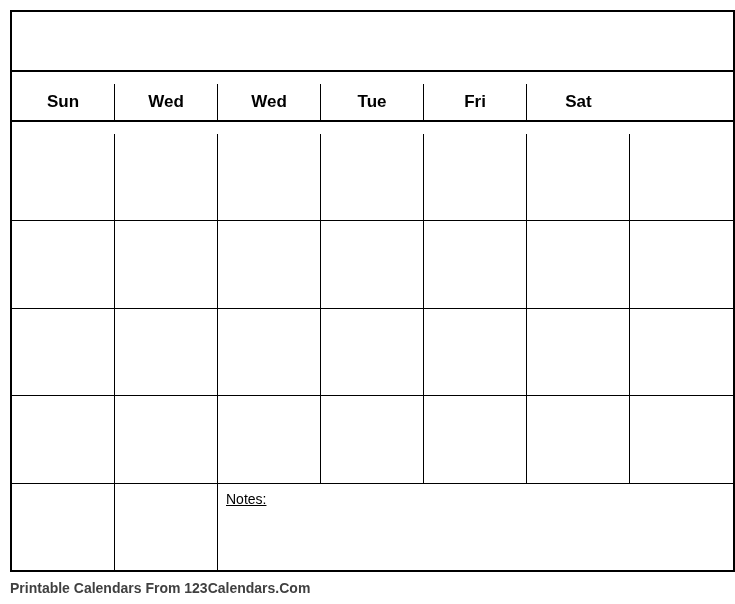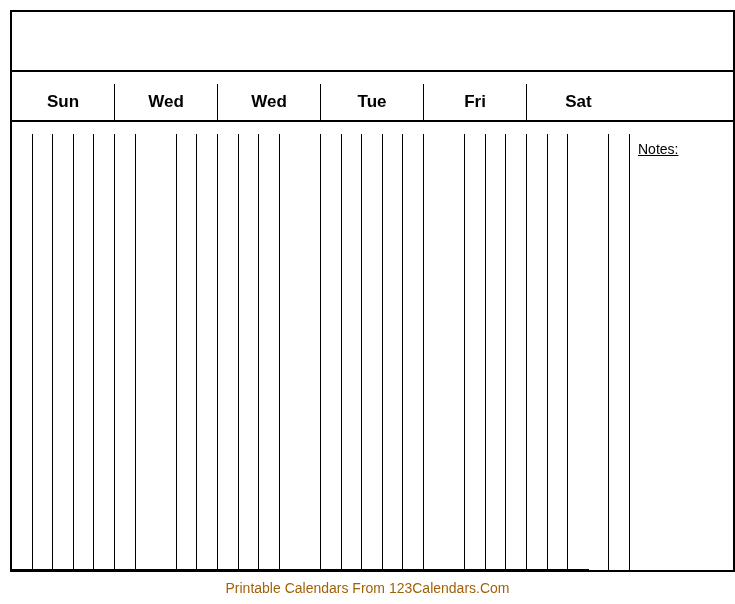--- a/index.html
+++ b/index.html
@@ -46,21 +46,21 @@
       border-right: 1.5px solid #000;
     }
 
     .calendar-header-cell:last-child {
       border-right: none;
     }
 
     .calendar-body {
       flex: 1;
       display: flex;
-      flex-direction: row;
+      flex-direction: column;
     }
 
     .calendar-row {
       display: grid;
       grid-template-columns: repeat(7, 1fr);
       flex: 1;
       border-bottom: 1.5px solid #000;
     }
 
     .calendar-row:last-child {
@@ -87,24 +87,24 @@
     .notes-label {
       font-size: 14px;
       text-decoration: underline;
       font-weight: normal;
     }
 
     .footer {
       height: 32px;
       display: flex;
       align-items: center;
-      justify-content: center;
+      justify-content: flex-start;
       font-size: 14px;
-      font-weight: normal;
-      color: #a16207;
+      font-weight: bold;
+      color: #404040;
       background: #fff;
       margin: 0 10px;
       border-top: none;
     }
   </style>
 </head>
 <body>
 
 <div class="calendar-wrapper">
   <div class="calendar-title-row"></div>

